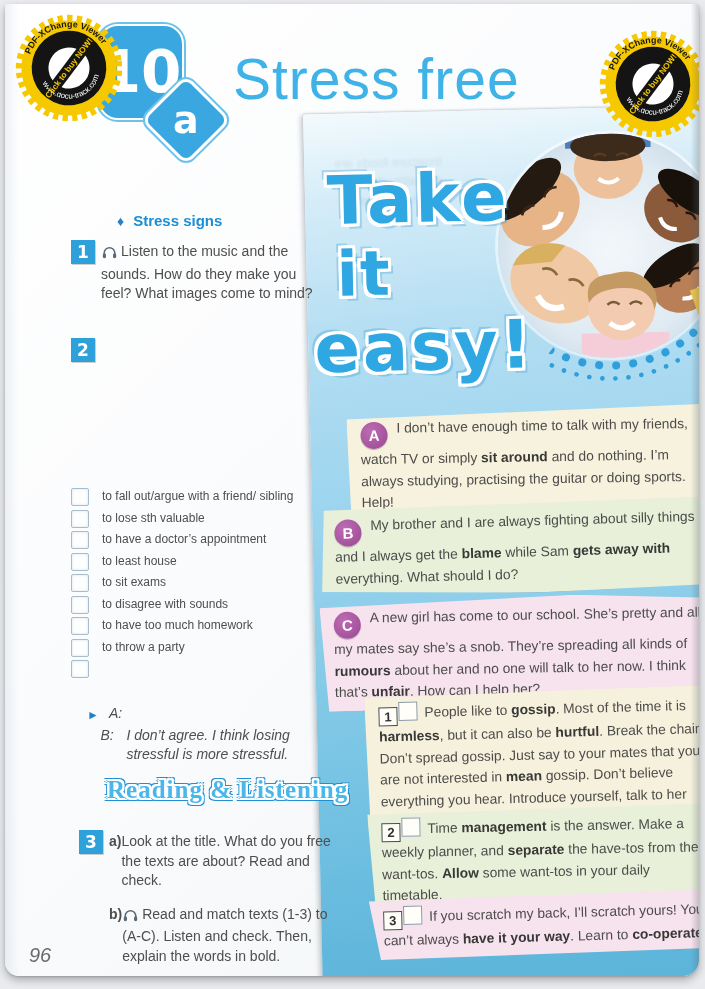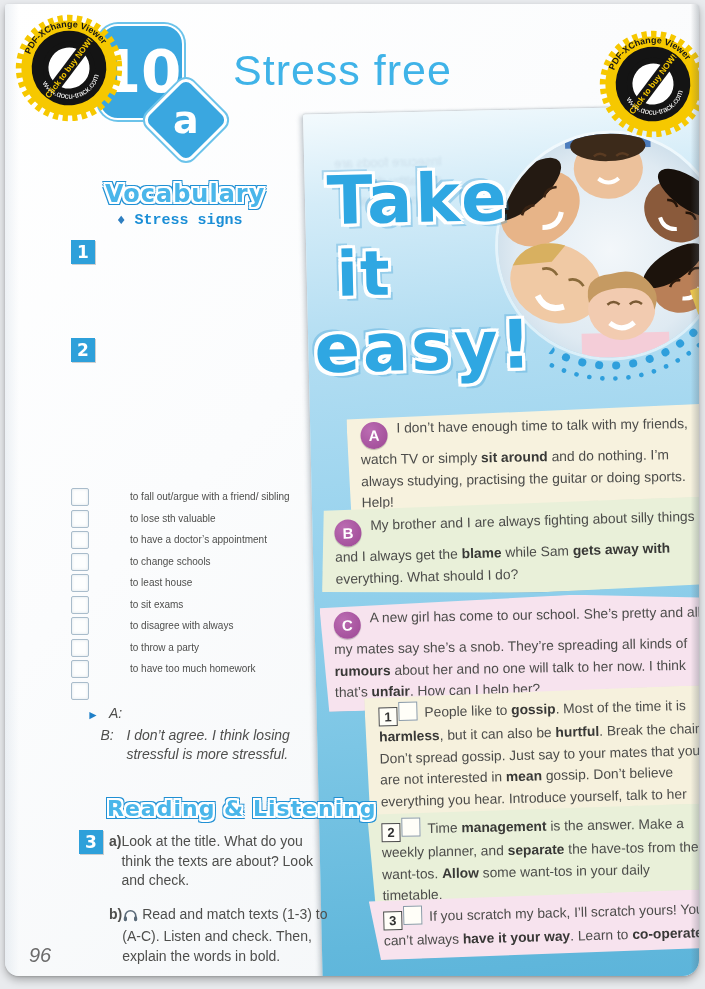--- a/index.html
+++ b/index.html
@@ -6,37 +6,37 @@
   body{width:705px;height:989px;background:#e9ebee;font-family:"Liberation Sans",sans-serif;overflow:hidden;}
   .frame{position:relative;width:705px;height:989px;}
   .page{position:absolute;left:5px;top:4px;width:694px;height:972px;background:linear-gradient(135deg,#ffffff 0%,#fbfcfd 40%,#f2f5f7 100%);border-radius:3px 3px 16px 14px;box-shadow:0 4px 8px rgba(0,0,0,.28),0 1px 2px rgba(0,0,0,.15);overflow:hidden;}
   .page::after{content:"";position:absolute;top:0;right:0;width:12px;height:100%;background:linear-gradient(to left,rgba(90,100,110,.30),rgba(90,100,110,0) 70%);pointer-events:none;}
   .page::before{content:"";position:absolute;left:0;top:0;width:14px;height:100%;background:linear-gradient(to right,rgba(160,180,200,.18),rgba(160,180,200,0));pointer-events:none;}
 
   
   .unit-square{position:absolute;left:93px;top:20px;width:82px;height:92px;background:#3aa7e0;border:2px solid #fff;box-shadow:0 0 0 2px #6cc3ea;border-radius:20px;display:flex;align-items:center;justify-content:center;color:#fff;font-size:58px;font-weight:bold;font-family:"DejaVu Sans",sans-serif;}
   .unit-diamond{position:absolute;left:149px;top:84px;width:58px;height:58px;background:#3aa7e0;border:3px solid #fff;box-shadow:0 0 0 2px #6cc3ea;border-radius:10px;transform:rotate(45deg);display:flex;align-items:center;justify-content:center;}
   .unit-diamond span{transform:rotate(-45deg);color:#fff;font-size:38px;font-weight:bold;font-family:"DejaVu Sans",sans-serif;}
-  .main-title{position:absolute;left:228px;top:42px;font-size:43px;color:#3fb3e8;letter-spacing:1px;font-family:"Liberation Sans",sans-serif;}
+  .main-title{position:absolute;left:228px;top:42px;font-size:57px;color:#3fb3e8;letter-spacing:1px;font-family:"Liberation Sans",sans-serif;}
 
   
   .stamp{position:absolute;width:112px;height:112px;}
   .stamp.left{left:8px;top:8px;transform:rotate(-8deg);}
   .stamp.right{left:592px;top:24px;transform:rotate(-8deg);}
 
   
   .bubble{font-family:"DejaVu Sans",sans-serif;font-weight:bold;color:#4ab6ea;letter-spacing:1px;
     text-shadow:-2px -2px 0 #fff,2px -2px 0 #fff,-2px 2px 0 #fff,2px 2px 0 #fff,0 -2px 0 #fff,0 2px 0 #fff,-2px 0 0 #fff,2px 0 0 #fff,
     -3px -3px 0 #2090d4,3px -3px 0 #2090d4,-3px 3px 0 #2090d4,3px 3px 0 #2090d4,0 -3px 0 #2090d4,0 3px 0 #2090d4,-3px 0 0 #2090d4,3px 0 0 #2090d4;}
   .voc-head{position:absolute;left:100px;top:176px;font-size:24px;}
-  .read-head{position:absolute;left:102px;top:792px;font-size:22px;}
+  .read-head{position:absolute;left:102px;top:772px;font-size:25px;font-family:Liberation Serif, serif;}
 
   
   .ltext{color:#4e4e4c;font-size:14px;line-height:19.5px;}
-  .stress-signs{position:absolute;left:112px;top:208px;color:#1b8ed6;font-weight:bold;font-size:15px;font-family:Liberation Mono, monospace;}
+  .stress-signs{position:absolute;left:112px;top:208px;color:#1b8ed6;font-weight:bold;font-size:15px;}
   .stress-signs .dia{color:#2f7fc0;margin-right:9px;font-size:14px;}
   .exnum{position:absolute;width:24px;height:24px;background:#2ea0da;color:#fff;font-weight:bold;font-size:17px;display:flex;align-items:center;justify-content:center;box-shadow:1px 1px 0 rgba(0,0,0,.18);font-family:"DejaVu Sans",sans-serif;}
   .ex1-num{left:66px;top:236px;}
   .ex2-num{left:66px;top:334px;}
   .ex3-num{left:74px;top:826px;}
   .ex1-text{position:absolute;left:96px;top:238px;width:218px;}
   .ex2-text{position:absolute;left:96px;top:336px;width:224px;}
   .ex3-block{position:absolute;left:104px;top:828px;width:222px;}
   .sublabel{display:inline-block;width:22px;font-weight:bold;color:#4e4e4c;}
   .subrow{display:flex;}
@@ -44,21 +44,21 @@
   .hp{display:inline-block;vertical-align:-3px;margin:0 4px 0 1px;}
   .smiley{width:19px;height:19px;border-radius:50%;display:inline-block;vertical-align:-4px;position:relative;margin-right:3px;border:1px solid rgba(0,0,0,.25);}
   .smiley.pink{background:radial-gradient(circle at 35% 35%,#f089bd,#cf4f92);}
   .smiley.green{background:radial-gradient(circle at 35% 35%,#bcd96a,#8fb434);}
   .smiley::before{content:"";position:absolute;width:3px;height:3px;border-radius:50%;background:#242424;left:4px;top:5px;box-shadow:7px 0 0 #242424;}
   .smiley::after{content:"";position:absolute;left:4px;top:8px;width:9px;height:5px;border:1.5px solid #242424;border-top:none;border-radius:0 0 9px 9px;}
 
   .checklist{position:absolute;left:66px;top:483px;width:250px;}
   .chk-row{display:flex;align-items:flex-start;margin-bottom:2.5px;}
   .cb{flex:0 0 auto;width:16px;height:16px;border:1.5px solid #a9bccb;background:#fdfefe;border-radius:2px;margin:1px 13px 0 0;box-shadow:inset 0 0 3px rgba(120,150,170,.25);}
-  .chk-label{color:#4e4e4c;font-size:10px;line-height:19px;margin-left:28px;}
+  .chk-label{color:#4e4e4c;font-size:12px;line-height:19px;}
 
   .example{position:absolute;left:82px;top:700px;width:240px;font-style:italic;}
   .ex-line{display:flex;}
   .ex-line .arrow{color:#1f7fc8;font-style:normal;font-size:12px;width:22px;padding-top:2px;}
   .ex-line .spk{width:26px;flex:0 0 auto;}
   .pagenum{position:absolute;left:24px;top:940px;font-size:20px;color:#6b6b6b;font-style:italic;}
 
   
   .panel{position:absolute;left:298px;top:106px;width:400px;height:874px;transform:rotate(-1.3deg);transform-origin:50% 0;overflow:hidden;border-radius:2px;
     background:linear-gradient(175deg,#f3fafd 0%,#d4ecf8 10%,#b2ddf2 26%,#9bd4ee 45%,#7cc6e5 70%,#62b8dc 92%,#5cb4da 100%);
@@ -215,66 +215,68 @@
       <path id="s2top" d="M16,60 A44,44 0 0 1 104,60"></path>
       <path id="s2bot" d="M27,60 A33,33 0 0 0 93,60"></path>
     </defs>
     <text font-size="9.5" fill="#141414" font-weight="bold" font-family="Liberation Sans,sans-serif"><textPath href="#s2top" startOffset="50%" text-anchor="middle">PDF-XChange Viewer</textPath></text>
     <text font-size="8.5" fill="#ffffff" font-family="Liberation Sans,sans-serif"><textPath href="#s2bot" startOffset="50%" text-anchor="middle">www.docu-track.com</textPath></text>
     <circle cx="60" cy="60" r="25" fill="#ffffff" stroke="#141414" stroke-width="6"></circle>
     <rect x="30" y="54" width="60" height="12" fill="#141414" transform="rotate(-45 60 60)"></rect>
     <text x="60" y="63" font-size="9" fill="#f6c800" font-weight="bold" text-anchor="middle" transform="rotate(-45 60 60)" font-family="Liberation Sans,sans-serif">Click to buy NOW!</text>
   </svg>
 
-  <div class="bubble voc-head">Vocabulary</div>
 
   <div class="stress-signs">
     <span class="dia">♦</span><span>Stress signs</span>
   </div>
 
   <div class="exnum ex1-num">1</div>
+  <div class="ltext ex1-text">
+    <span class="hp"><svg width="15" height="13" viewBox="0 0 15 13">
+            <path d="M2.2 9 V7 a5.3 5.3 0 0 1 10.6 0 V9" fill="none" stroke="#5a6a78" stroke-width="1.6"></path>
+            <rect x="0.8" y="7.6" width="3.2" height="4.6" rx="1.4" fill="#5a6a78"></rect>
+            <rect x="11" y="7.6" width="3.2" height="4.6" rx="1.4" fill="#5a6a78"></rect>
+          </svg></span><span>Listen to the music and the sounds. How do they make you feel? What images come to mind?</span>
+  </div>
 
   <div class="exnum ex2-num">2</div>
 
   <div class="checklist">
     <div class="chk-row">
           <span class="cb"></span>
           <span class="chk-label">to fall out/argue with a friend/ sibling</span>
         </div>
     <div class="chk-row">
           <span class="cb"></span>
           <span class="chk-label">to lose sth valuable</span>
         </div>
     <div class="chk-row">
           <span class="cb"></span>
           <span class="chk-label">to have a doctor’s appointment</span>
         </div>
     <div class="chk-row">
           <span class="cb"></span>
-          <span class="chk-label">to change schools</span>
-        </div>
-    <div class="chk-row">
-          <span class="cb"></span>
           <span class="chk-label">to least house</span>
         </div>
     <div class="chk-row">
           <span class="cb"></span>
           <span class="chk-label">to sit exams</span>
         </div>
     <div class="chk-row">
           <span class="cb"></span>
-          <span class="chk-label">to disagree with always</span>
+          <span class="chk-label">to disagree with sounds</span>
+        </div>
+    <div class="chk-row">
+          <span class="cb"></span>
+          <span class="chk-label">to have too much homework</span>
         </div>
     <div class="chk-row">
           <span class="cb"></span>
           <span class="chk-label">to throw a party</span>
-        </div>
-    <div class="chk-row">
-          <span class="cb"></span>
-          <span class="chk-label">to have too much homework</span>
         </div>
     <div class="chk-row">
           <span class="cb"></span>
         </div>
   </div>
 
   <div class="example ltext">
     <div class="ex-line">
       <span class="arrow">►</span>
       <span class="spk">A:</span>
@@ -285,21 +287,21 @@
       <span>I don’t agree. I think losing stressful is more stressful.</span>
     </div>
   </div>
 
   <div class="bubble read-head">Reading &amp; Listening</div>
 
   <div class="exnum ex3-num">3</div>
   <div class="ltext ex3-block">
     <div class="subrow">
       <span class="sublabel">a)</span>
-      <span>Look at the title. What do you think the texts are about? Look and check.</span>
+      <span>Look at the title. What do you free the texts are about? Read and check.</span>
     </div>
     <div class="subrow">
       <span class="sublabel">b)</span>
       <span><span class="hp"><svg width="15" height="13" viewBox="0 0 15 13">
                 <path d="M2.2 9 V7 a5.3 5.3 0 0 1 10.6 0 V9" fill="none" stroke="#5a6a78" stroke-width="1.6"></path>
                 <rect x="0.8" y="7.6" width="3.2" height="4.6" rx="1.4" fill="#5a6a78"></rect>
                 <rect x="11" y="7.6" width="3.2" height="4.6" rx="1.4" fill="#5a6a78"></rect>
               </svg></span><span>Read and match texts (1-3) to (A-C). Listen and check. Then, explain the words in bold.</span></span>
     </div>
   </div>

